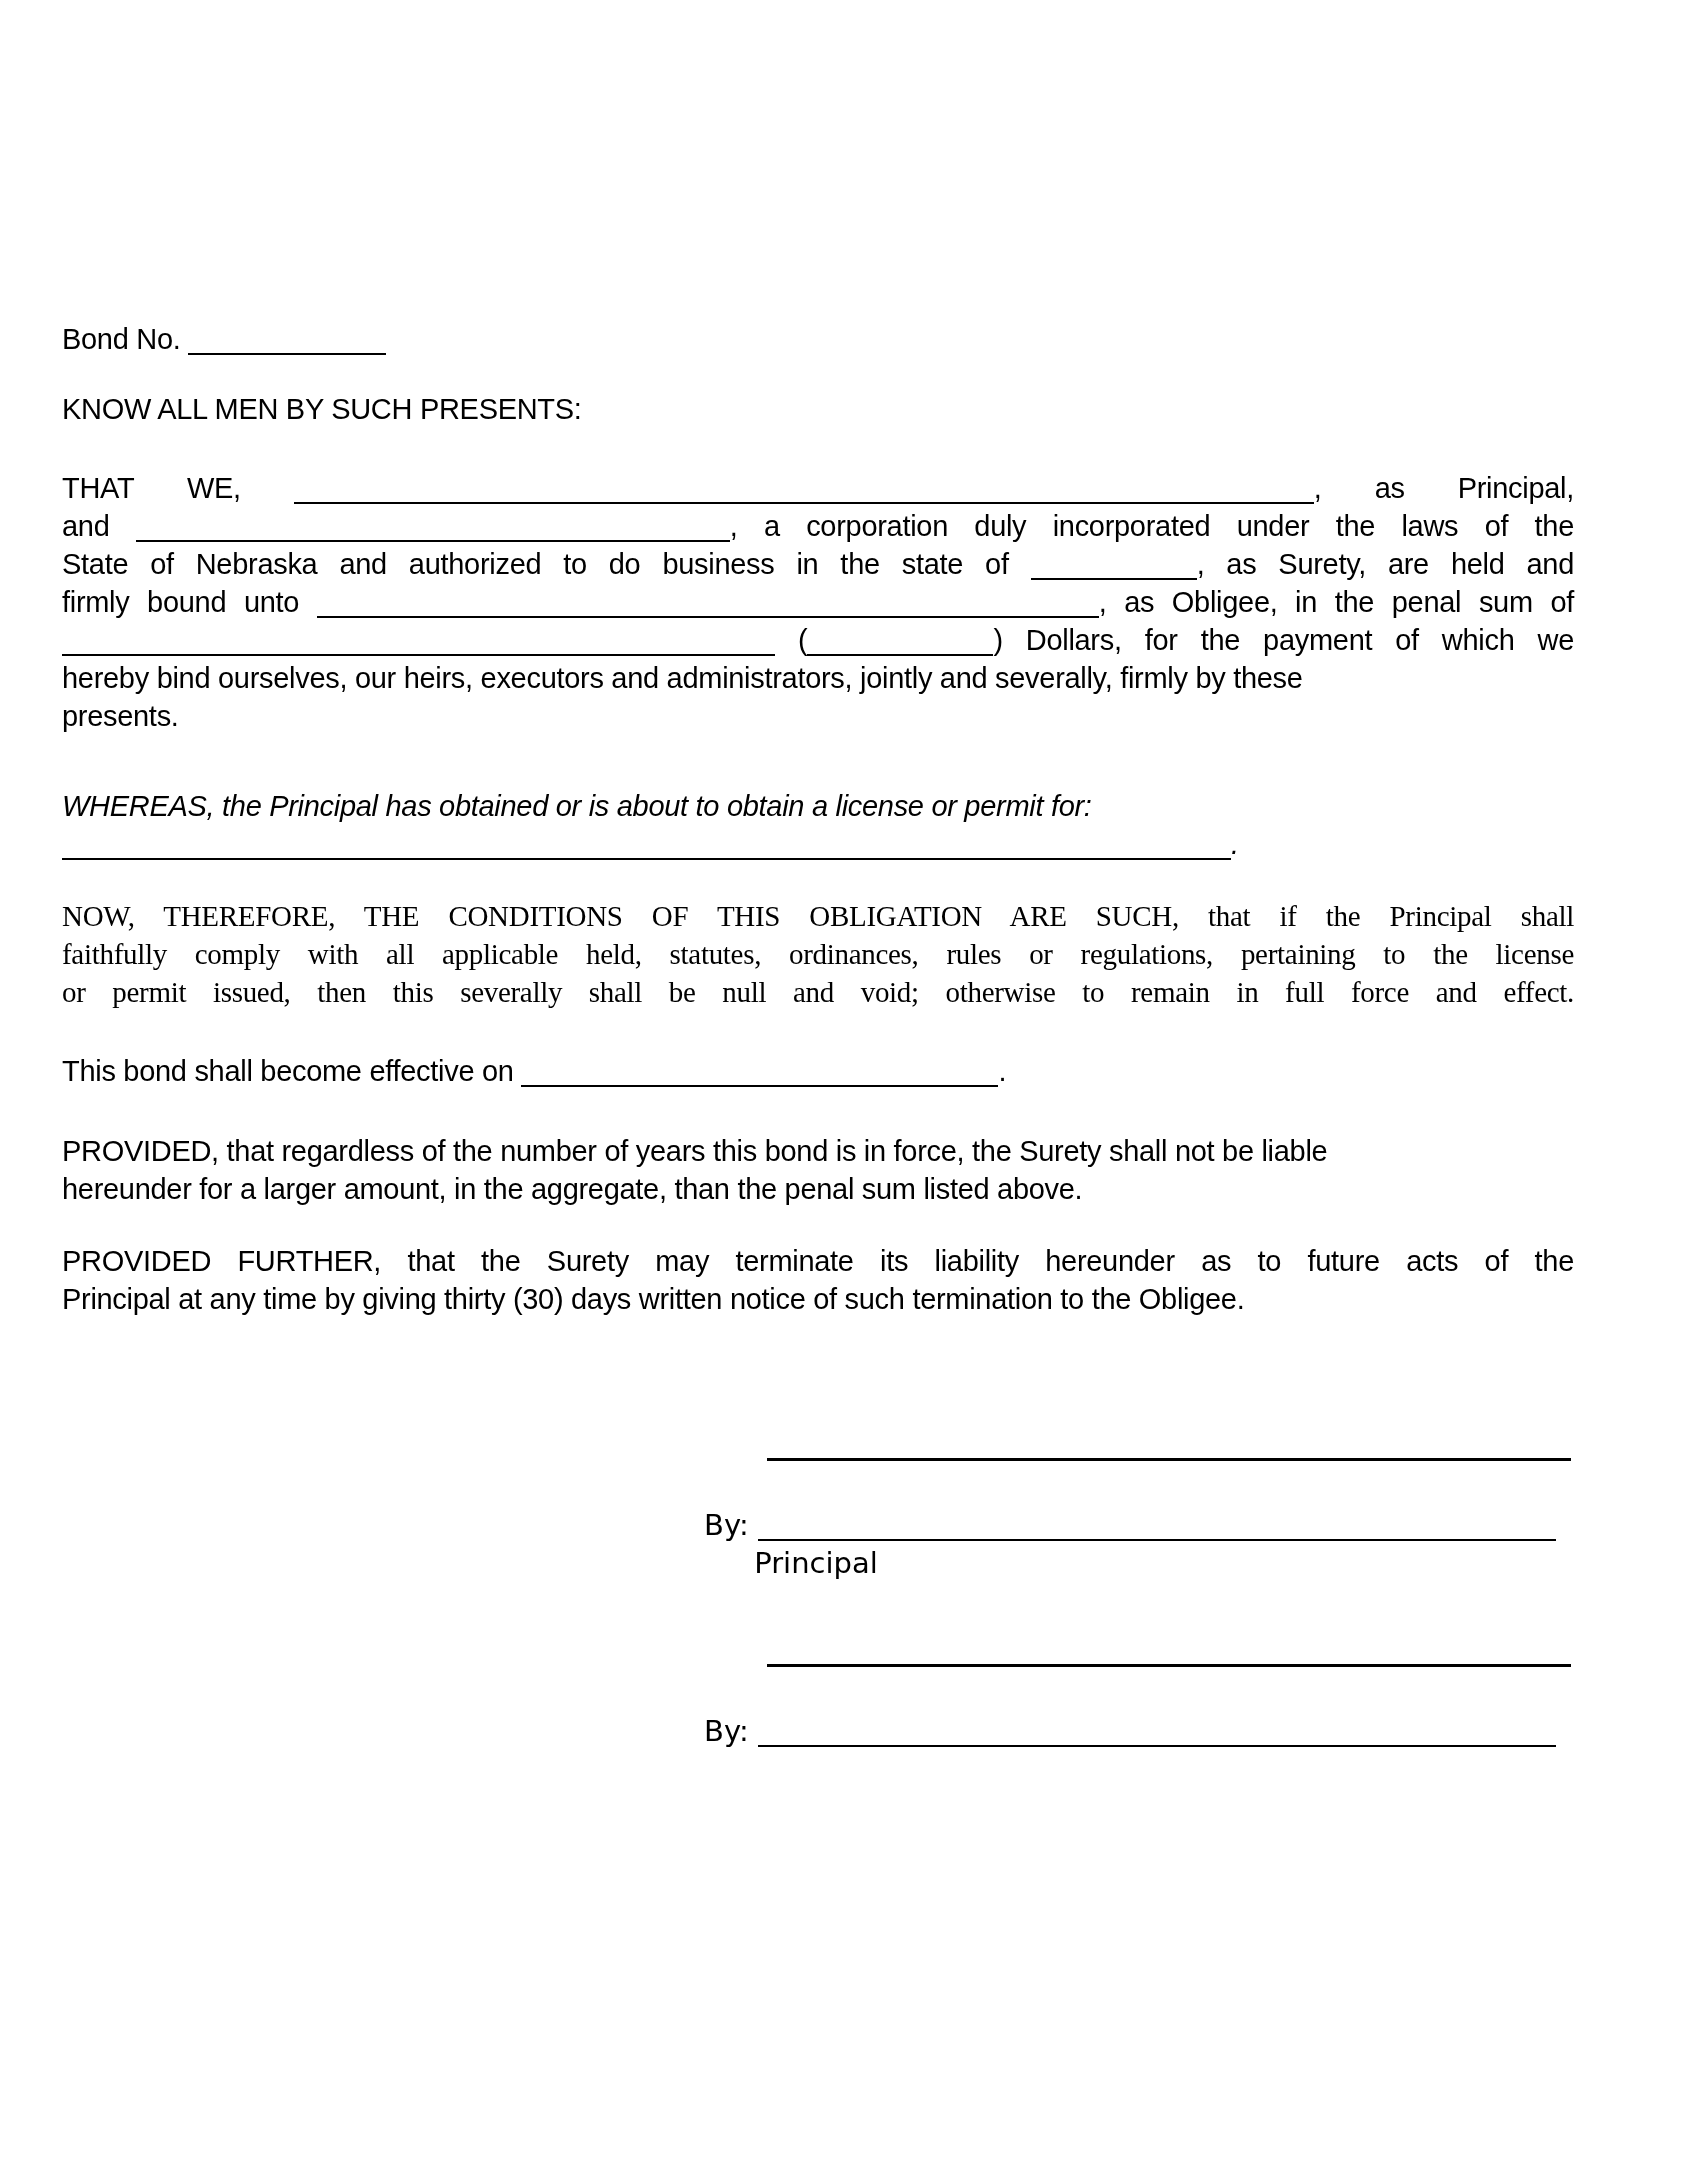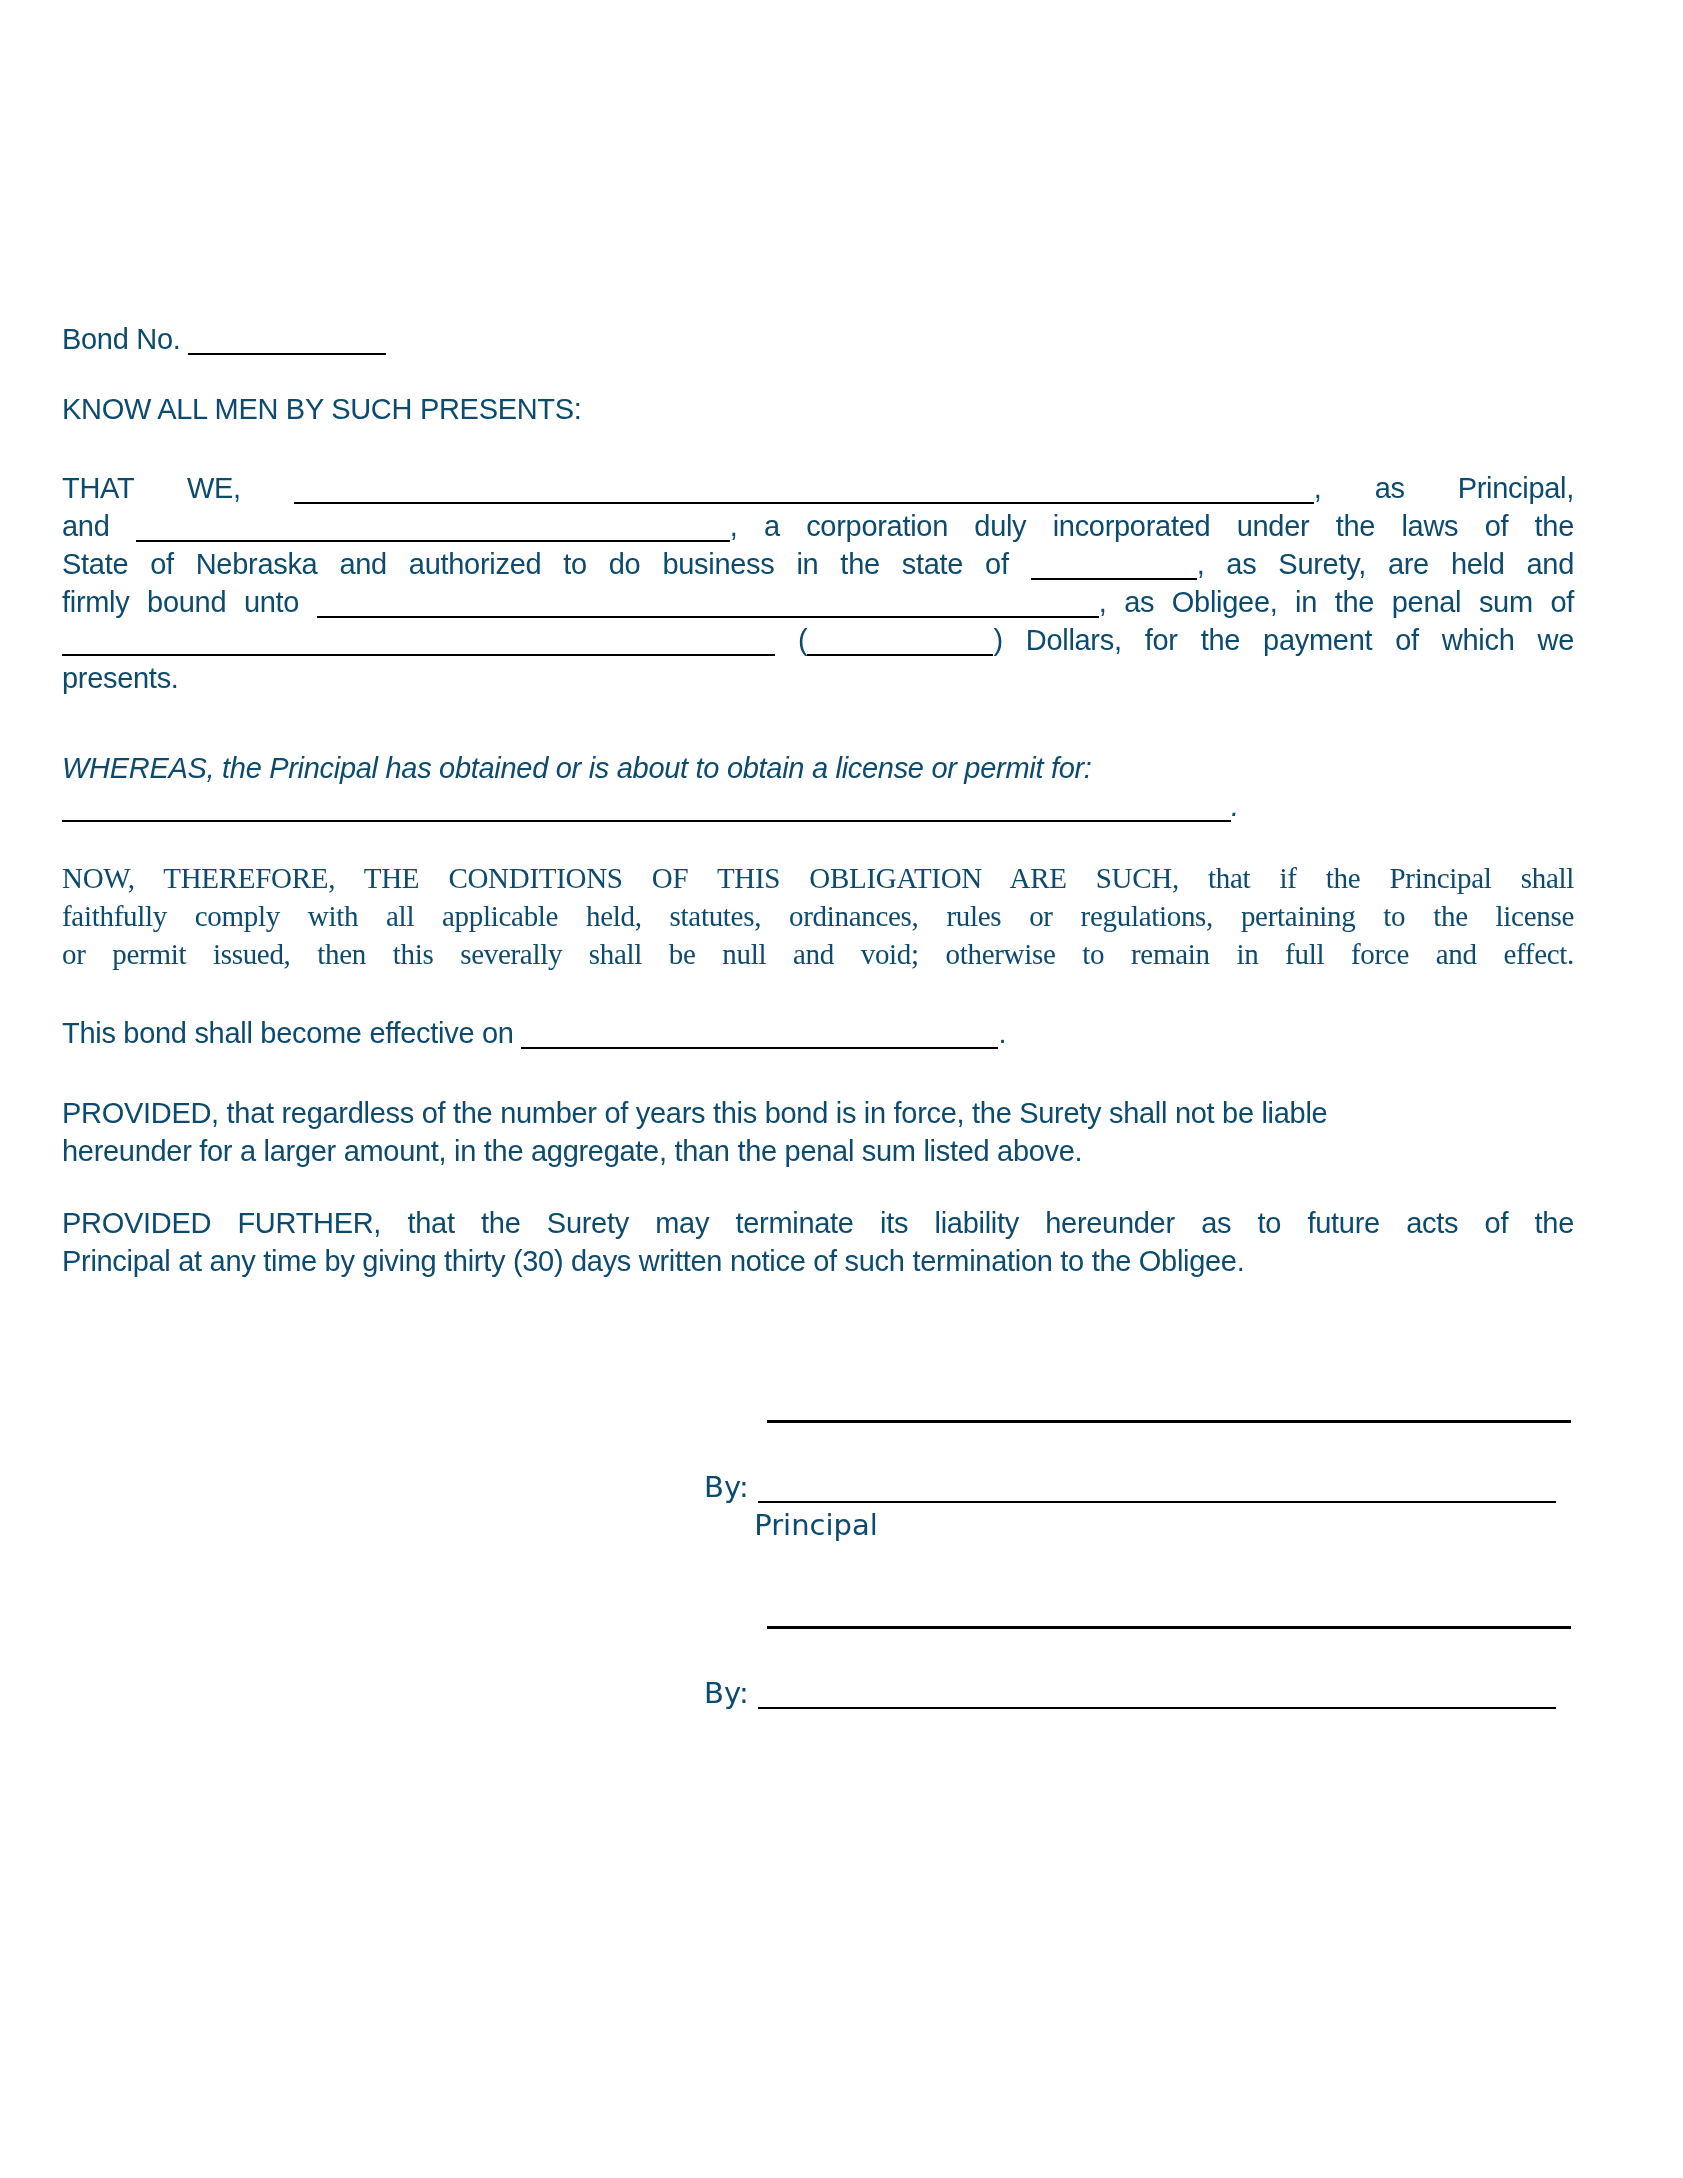--- a/index.html
+++ b/index.html
@@ -2,21 +2,21 @@
 <html><head>
 <meta charset="utf-8">
 <title>Surety Bond Form</title>
 <style>
   html, body { margin: 0; padding: 0; background: #ffffff; }
   #page {
     position: relative;
     width: 1683px;
     height: 2178px;
     background: #ffffff;
-    color: #0c4a6e;
+    color: #000000;
     font-family: "Liberation Sans", sans-serif;
     font-size: 29px;
     letter-spacing: -0.3px;
     box-sizing: border-box;
     padding: 0 109px 0 62px;
     overflow: hidden;
   }
   .para { margin: 0; }
   .line { line-height: 38px; }
   .line.just { text-align: justify; text-align-last: justify; }
@@ -68,20 +68,21 @@
     </div>
   <div class="para" id="know">
       <div class="line">KNOW ALL MEN BY SUCH PRESENTS:</div>
     </div>
   <div class="para" id="para1">
       <div class="line just">THAT WE, <span class="blank" style="width: 1020px;"></span>, as Principal,</div>
       <div class="line just">and <span class="blank" style="width: 594px;"></span>, a corporation duly incorporated under the laws of the</div>
       <div class="line just">State of Nebraska and authorized to do business in the state of <span class="blank" style="width: 166px;"></span>, as Surety, are held and</div>
       <div class="line just">firmly bound unto <span class="blank" style="width: 782px;"></span>, as Obligee, in the penal sum of</div>
       <div class="line just"><span class="blank" style="width: 713px;"></span> (<span class="blank" style="width: 186px;"></span>) Dollars, for the payment of which we</div>
+      <div class="line">hereby bind ourselves, our heirs, executors and administrators, jointly and severally, firmly by these</div>
       <div class="line">presents.</div>
     </div>
   <div class="para" id="whereas">
       <div class="line">WHEREAS, the Principal has obtained or is about to obtain a license or permit for:</div>
       <div class="line"><span class="blank" style="width: 1169px;"></span>.</div>
     </div>
   <div class="para" id="now">
       <div class="line just">NOW, THEREFORE, THE CONDITIONS OF THIS OBLIGATION ARE SUCH, that if the Principal shall</div>
       <div class="line just">faithfully comply with all applicable held, statutes, ordinances, rules or regulations, pertaining to the license</div>
       <div class="line just">or permit issued, then this severally shall be null and void; otherwise to remain in full force and effect.</div>

